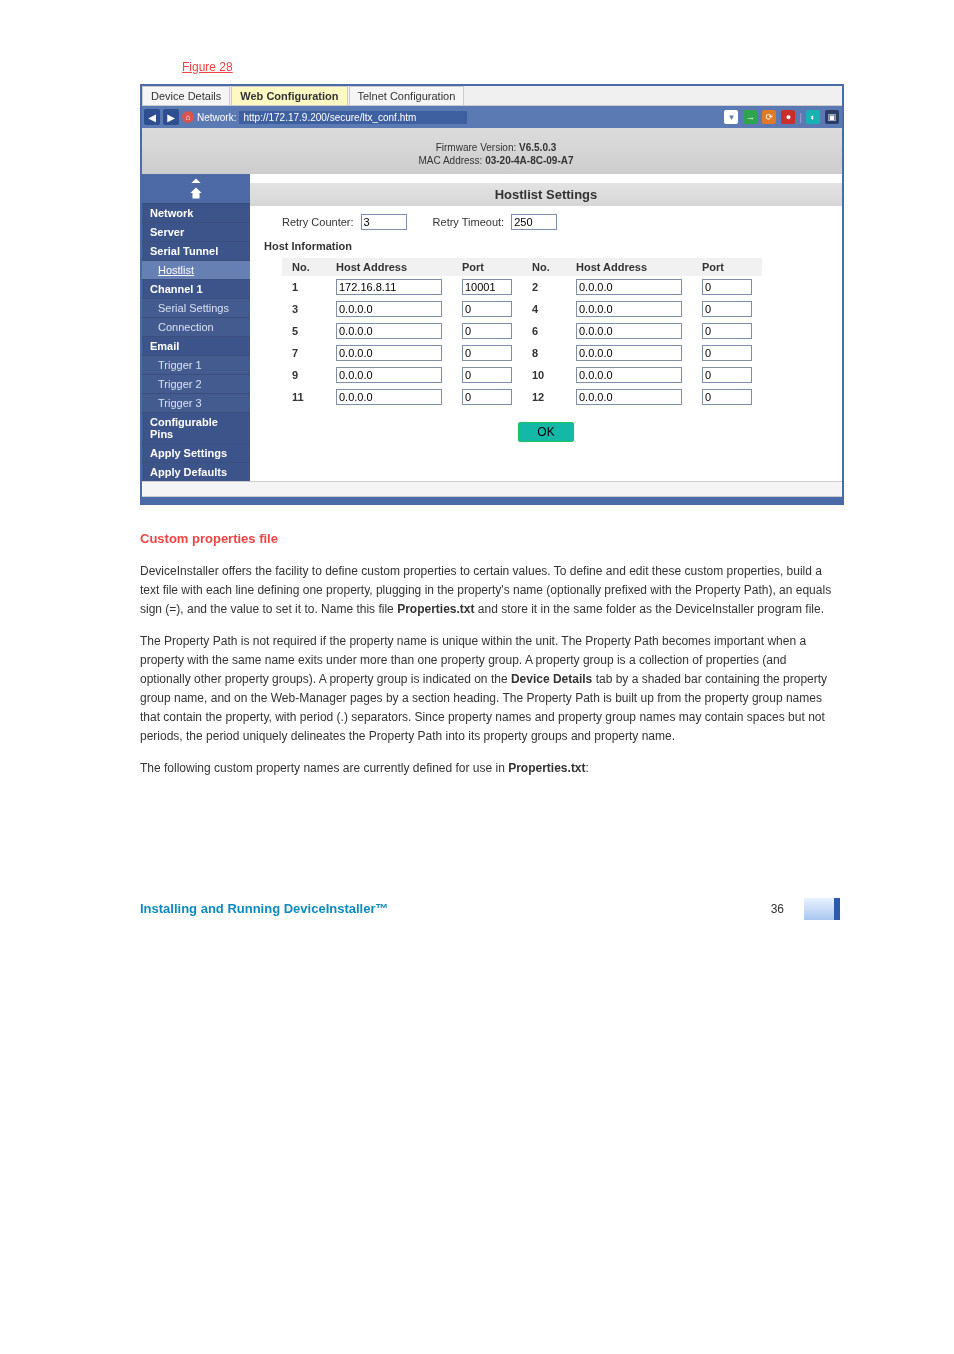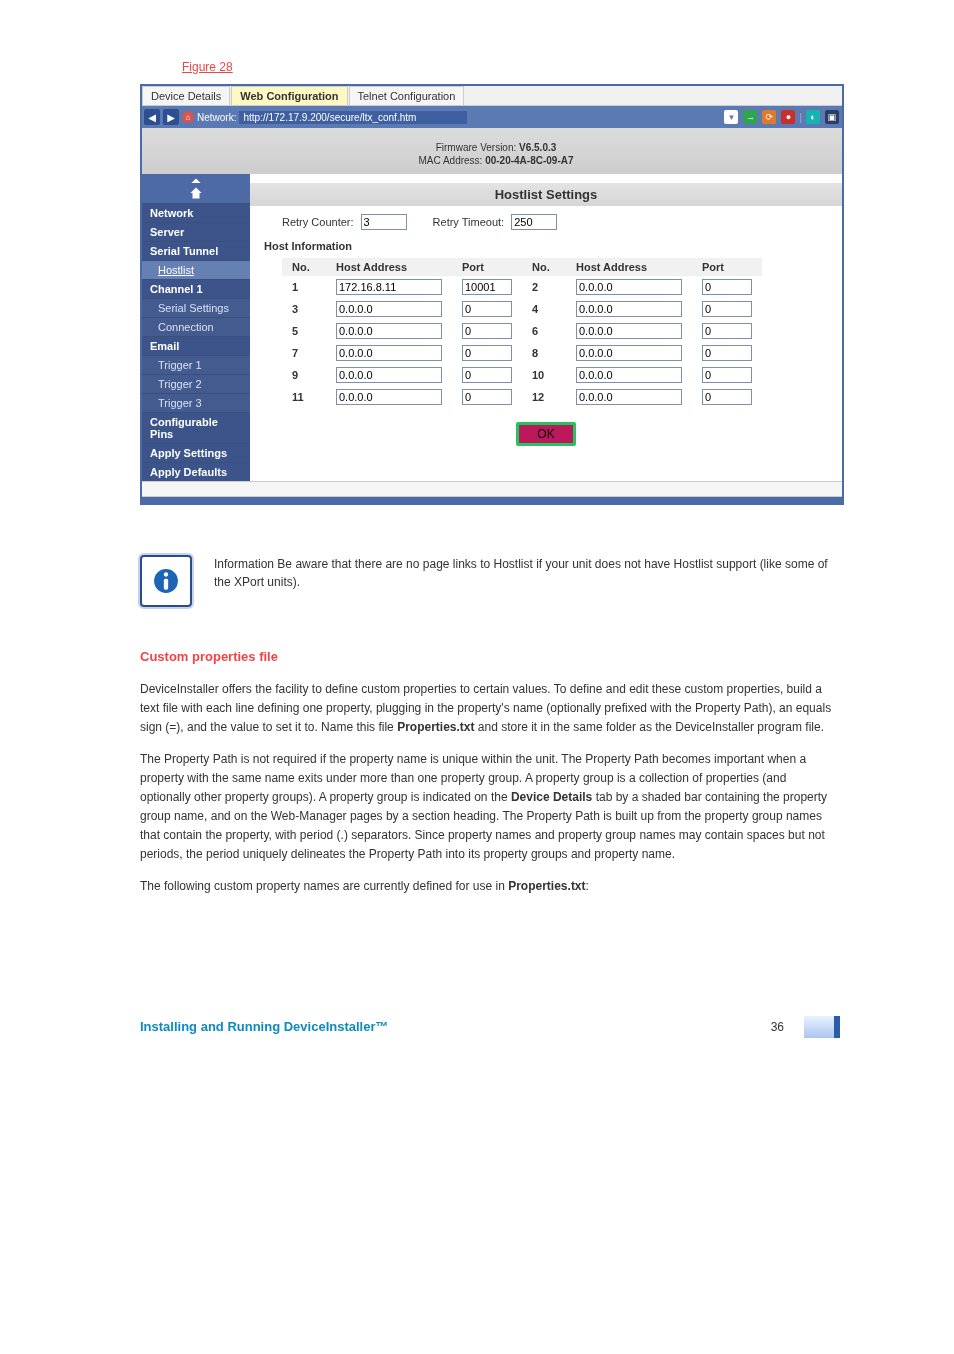--- a/index.html
+++ b/index.html
@@ -166,22 +166,22 @@
     padding: 3px 10px;
     text-align: left;
   }
   table.hostinfo th { background:#f1f1f1; font-weight: bold; }
   table.hostinfo td.no { font-weight: bold; width: 24px; }
   table.hostinfo input.ha { width: 100px; border:1px solid #7f8fa6; font-size:11px; padding:1px 2px; }
   table.hostinfo input.pt { width: 44px; border:1px solid #7f8fa6; font-size:11px; padding:1px 2px; }
   .okrow { text-align:center; padding: 14px 0 6px 0; }
   .okbtn {
     padding: 2px 18px;
-    border: 3px solid #22c55e;
-    background:#be185d;
+    border: 1px solid #22c55e;
+    background:#14b8a6;
     font-size:12px;
     border-radius:2px;
   }
   .statusbar {
     height: 14px;
     border-top: 1px solid #ccc;
     border-bottom: 1px solid #ccc;
     background:#f5f5f5;
   }
 
@@ -261,21 +261,21 @@
       <span class="icon-pill ic-dk">▣</span>
     </div>
 
     <div class="meta-band">
       <div class="row">
         <span>Firmware Version:</span>
         <b>V6.5.0.3</b>
       </div>
       <div class="row">
         <span>MAC Address:</span>
-        <b>00-20-4A-8C-09-A7</b>
+        <b>03-20-4A-8C-09-A7</b>
       </div>
     </div>
 
     <div class="body-row">
       <div class="sidebar">
         <div class="sb-home">
           <svg viewBox="0 0 20 20" width="14" height="14">
               <path fill="#fff" d="M2 10 L10 2 L18 10 L15 10 L15 18 L5 18 L5 10 Z"></path>
             </svg>
         </div>
@@ -389,30 +389,20 @@
           </div>
         </div>
       </div>
     </div>
 
     <div class="statusbar"></div>
     <div style="height:6px;background:#4a6aa8;"></div>
   </div>
 
   
-  <div class="note-block">
-    <div class="note-icon">
-      <svg viewBox="0 0 24 24">
-          <circle cx="12" cy="12" r="11" fill="#1e64b4"></circle>
-          <circle cx="12" cy="6" r="2" fill="#fff"></circle>
-          <rect x="10" y="10" width="4" height="10" rx="1.5" fill="#fff"></rect>
-        </svg>
-    </div>
-    <div class="note-text">Information Be aware that there are no page links to Hostlist if your unit does not have Hostlist support (like some of the XPort units).</div>
-  </div>
 
   
   <div class="custom-block">
     <h4>Custom properties file</h4>
     <p>
       <span>DeviceInstaller offers the facility to define custom properties to certain values. To define and edit these custom properties, build a text file with each line defining one property, plugging in the property's name (optionally prefixed with the Property Path), an equals sign (=), and the value to set it to. Name this file </span><strong>Properties.txt</strong><span> and store it in the same folder as the DeviceInstaller program file.</span>
     </p>
     <p>
       <span>The Property Path is not required if the property name is unique within the unit. The Property Path becomes important when a property with the same name exits under more than one property group. A property group is a collection of properties (and optionally other property groups). A property group is indicated on the </span><strong>Device Details</strong><span> tab by a shaded bar containing the property group name, and on the Web-Manager pages by a section heading. The Property Path is built up from the property group names that contain the property, with period (.) separators. Since property names and property group names may contain spaces but not periods, the period uniquely delineates the Property Path into its property groups and property name.</span>
     </p>

